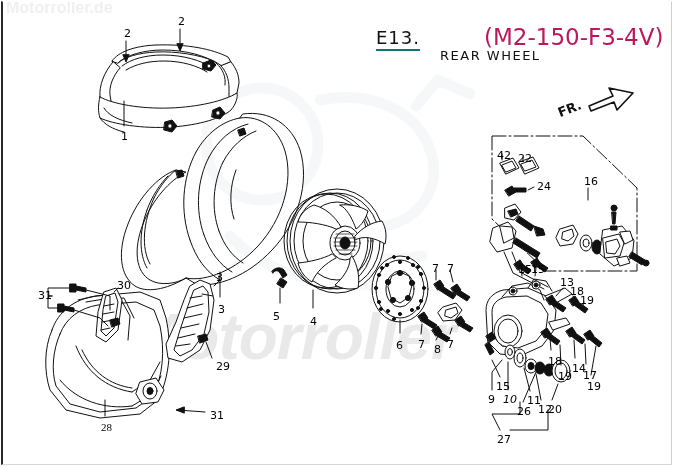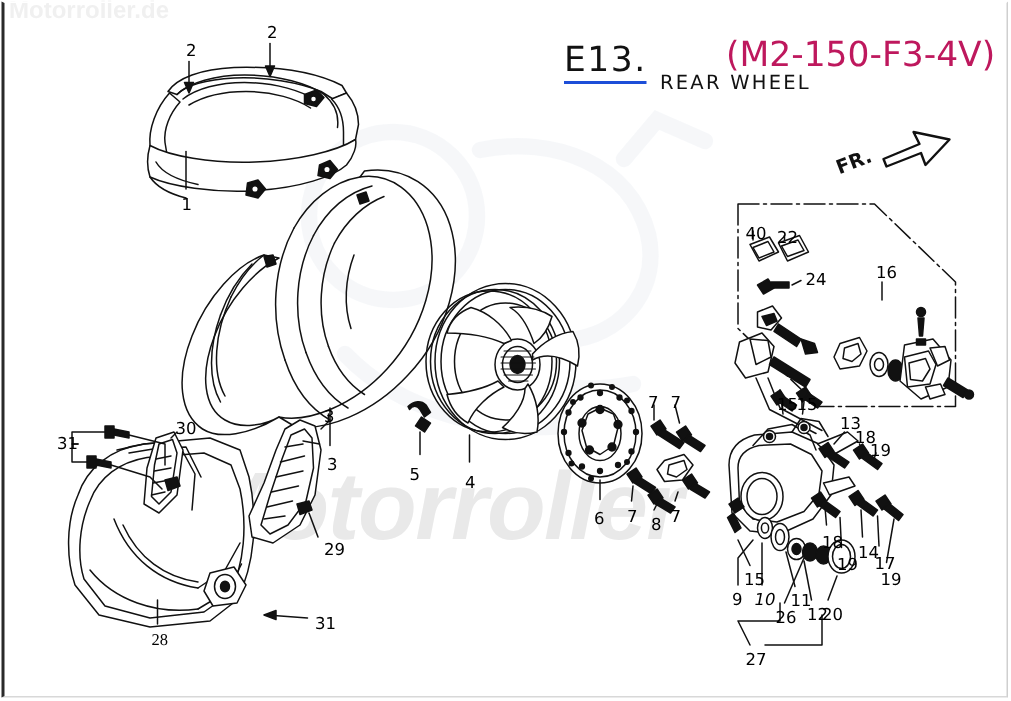--- a/index.html
+++ b/index.html
@@ -44,22 +44,22 @@
     border-right:1px solid #cfcfcf;
     border-top:1px solid #ffffff;
     border-bottom:1px solid #d8d8d8;
     box-sizing:border-box;
     pointer-events:none;
   }
   
   .hdr-code{
     position:absolute;left:376px;top:27px;
     font-family:"DejaVu Sans", sans-serif;
-    font-size:23px;letter-spacing:1px;color:#111;
-    border-bottom:2px solid #1d4ed8;
+    font-size:18px;letter-spacing:1px;color:#111;
+    border-bottom:2px solid #0f766e;
     padding-bottom:1px;
   }
   .hdr-sub{
     position:absolute;left:440px;top:48px;
     font-family:"DejaVu Sans", sans-serif;
     font-size:13px;letter-spacing:1.5px;color:#111;
   }
   .hdr-model{
     position:absolute;left:484px;top:24px;
     font-family:"DejaVu Sans", sans-serif;
@@ -472,21 +472,21 @@
       <div class="num" style="left: 121px; top: 131px;">1</div>
       <div class="num" style="left: 218px; top: 304px;">3</div>
       <div class="num" style="left: 273px; top: 311px;">5</div>
       <div class="num" style="left: 310px; top: 316px;">4</div>
       <div class="num" style="left: 396px; top: 340px;">6</div>
       <div class="num" style="left: 432px; top: 263px;">7</div>
       <div class="num" style="left: 447px; top: 263px;">7</div>
       <div class="num" style="left: 418px; top: 339px;">7</div>
       <div class="num" style="left: 434px; top: 344px;">8</div>
       <div class="num" style="left: 447px; top: 339px;">7</div>
-      <div class="num" style="left: 497px; top: 150px;">40</div>
+      <div class="num" style="left: 497px; top: 150px;">42</div>
       <div class="num" style="left: 518px; top: 153px;">22</div>
       <div class="num" style="left: 537px; top: 181px;">24</div>
       <div class="num" style="left: 584px; top: 176px; text-align: center;">16</div>
       <div class="num" style="left: 518px; top: 264px;">15</div>
       <div class="num" style="left: 531px; top: 264px;">15</div>
       <div class="num" style="left: 560px; top: 277px;">13</div>
       <div class="num" style="left: 570px; top: 286px;">18</div>
       <div class="num" style="left: 580px; top: 295px;">19</div>
       <div class="num" style="left: 548px; top: 356px;">18</div>
       <div class="num" style="left: 558px; top: 371px;">19</div>

